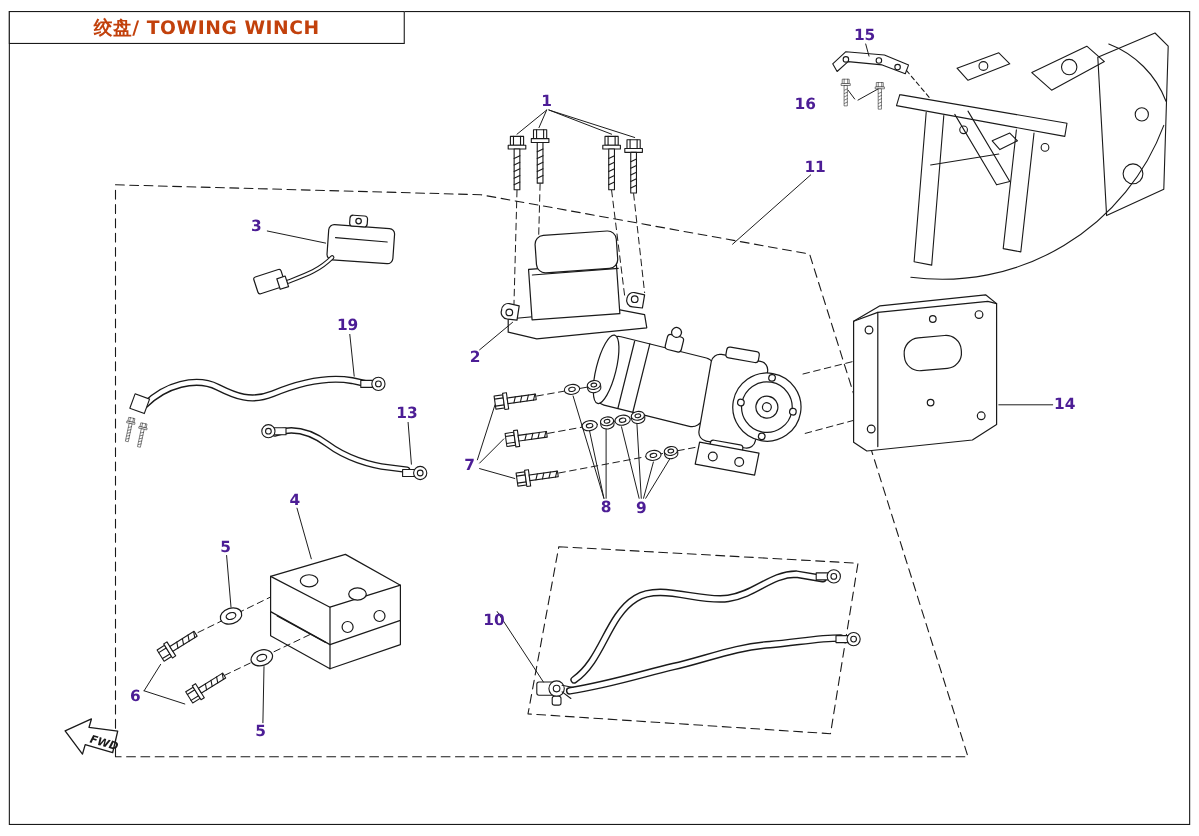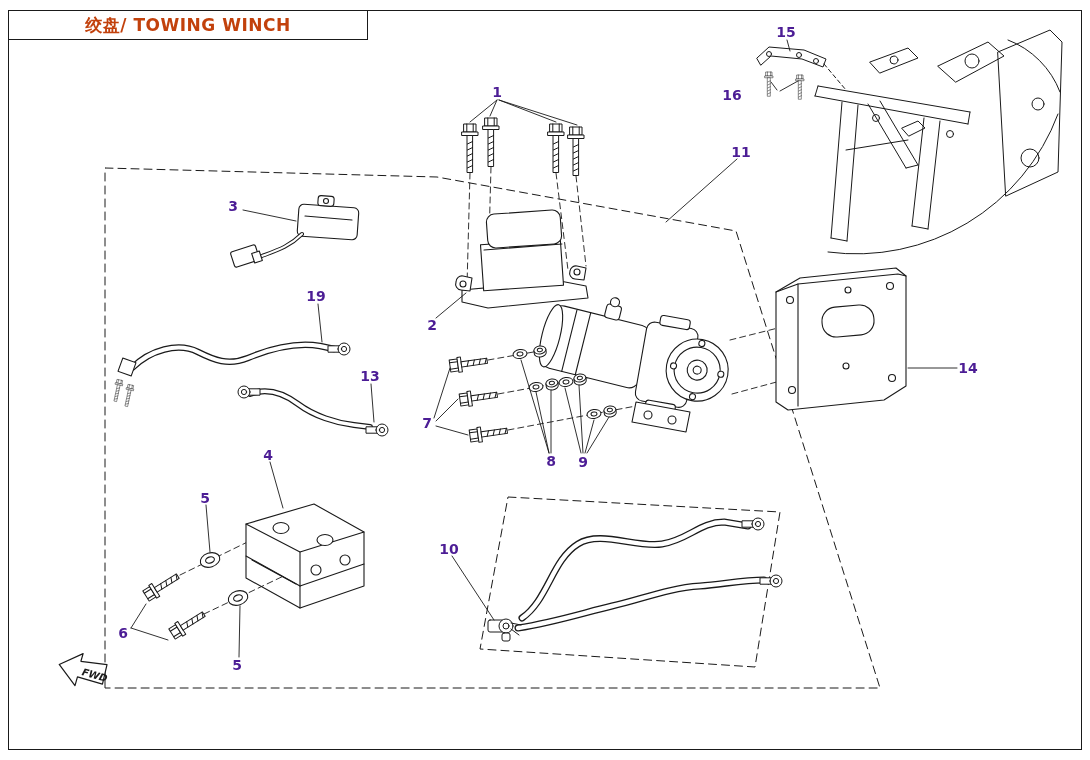--- a/index.html
+++ b/index.html
@@ -294,21 +294,21 @@
       <div class="callout" style="left: 497px; top: 92px;">1</div>
       <div class="callout" style="left: 432px; top: 325px;">2</div>
       <div class="callout" style="left: 233px; top: 206px;">3</div>
       <div class="callout" style="left: 268px; top: 455px;">4</div>
       <div class="callout" style="left: 205px; top: 498px;">5</div>
       <div class="callout" style="left: 237px; top: 665px;">5</div>
       <div class="callout" style="left: 123px; top: 633px;">6</div>
       <div class="callout" style="left: 427px; top: 423px;">7</div>
       <div class="callout" style="left: 551px; top: 461px;">8</div>
       <div class="callout" style="left: 583px; top: 462px;">9</div>
-      <div class="callout" style="left: 449px; top: 549px;">10</div>
+      <div class="callout" style="left: 449px; top: 564px;">10</div>
       <div class="callout" style="left: 741px; top: 152px;">11</div>
       <div class="callout" style="left: 316px; top: 296px;">19</div>
       <div class="callout" style="left: 370px; top: 376px;">13</div>
       <div class="callout" style="left: 968px; top: 368px;">14</div>
       <div class="callout" style="left: 786px; top: 32px;">15</div>
       <div class="callout" style="left: 732px; top: 95px;">16</div>
     </div>
 </div>
 
 </body></html>

